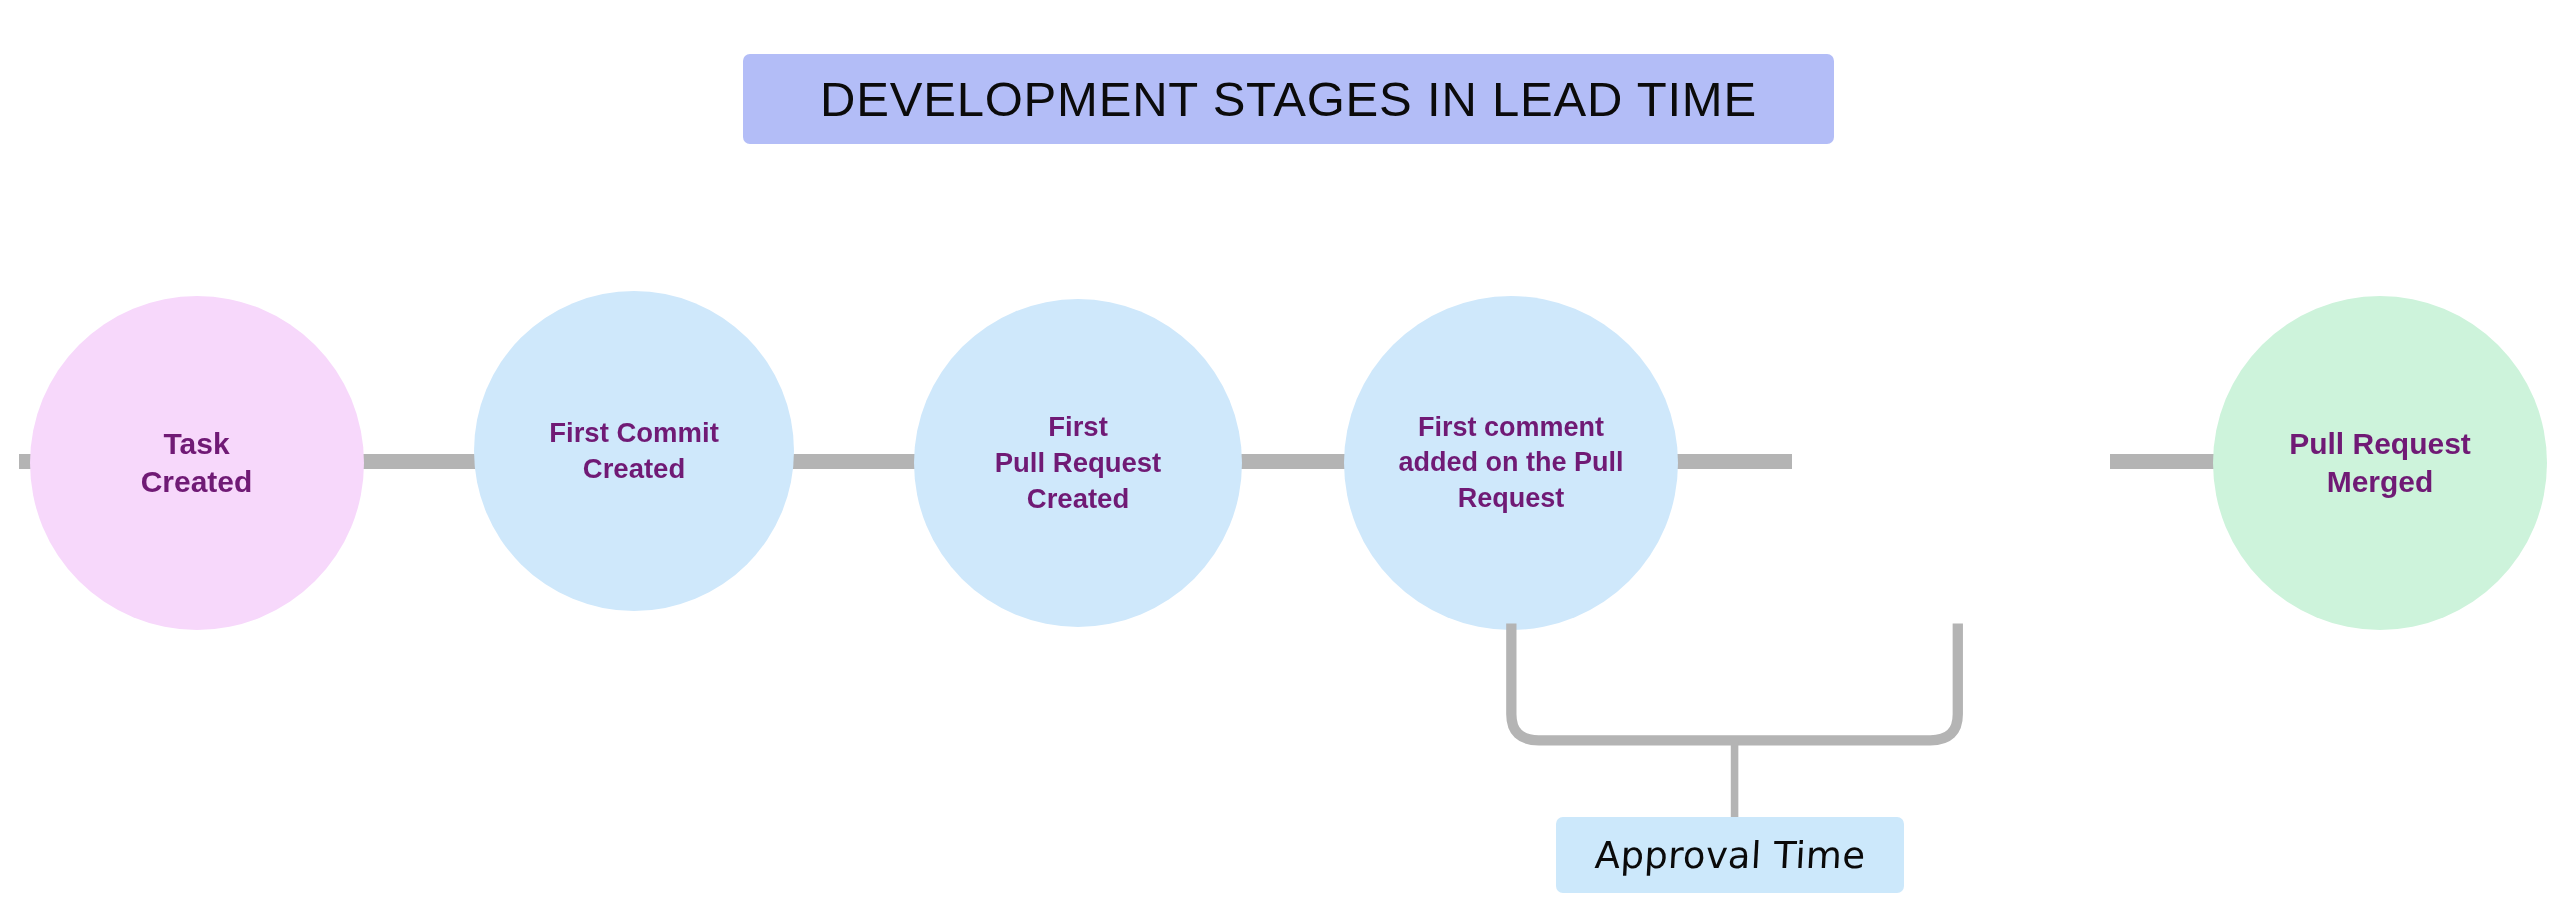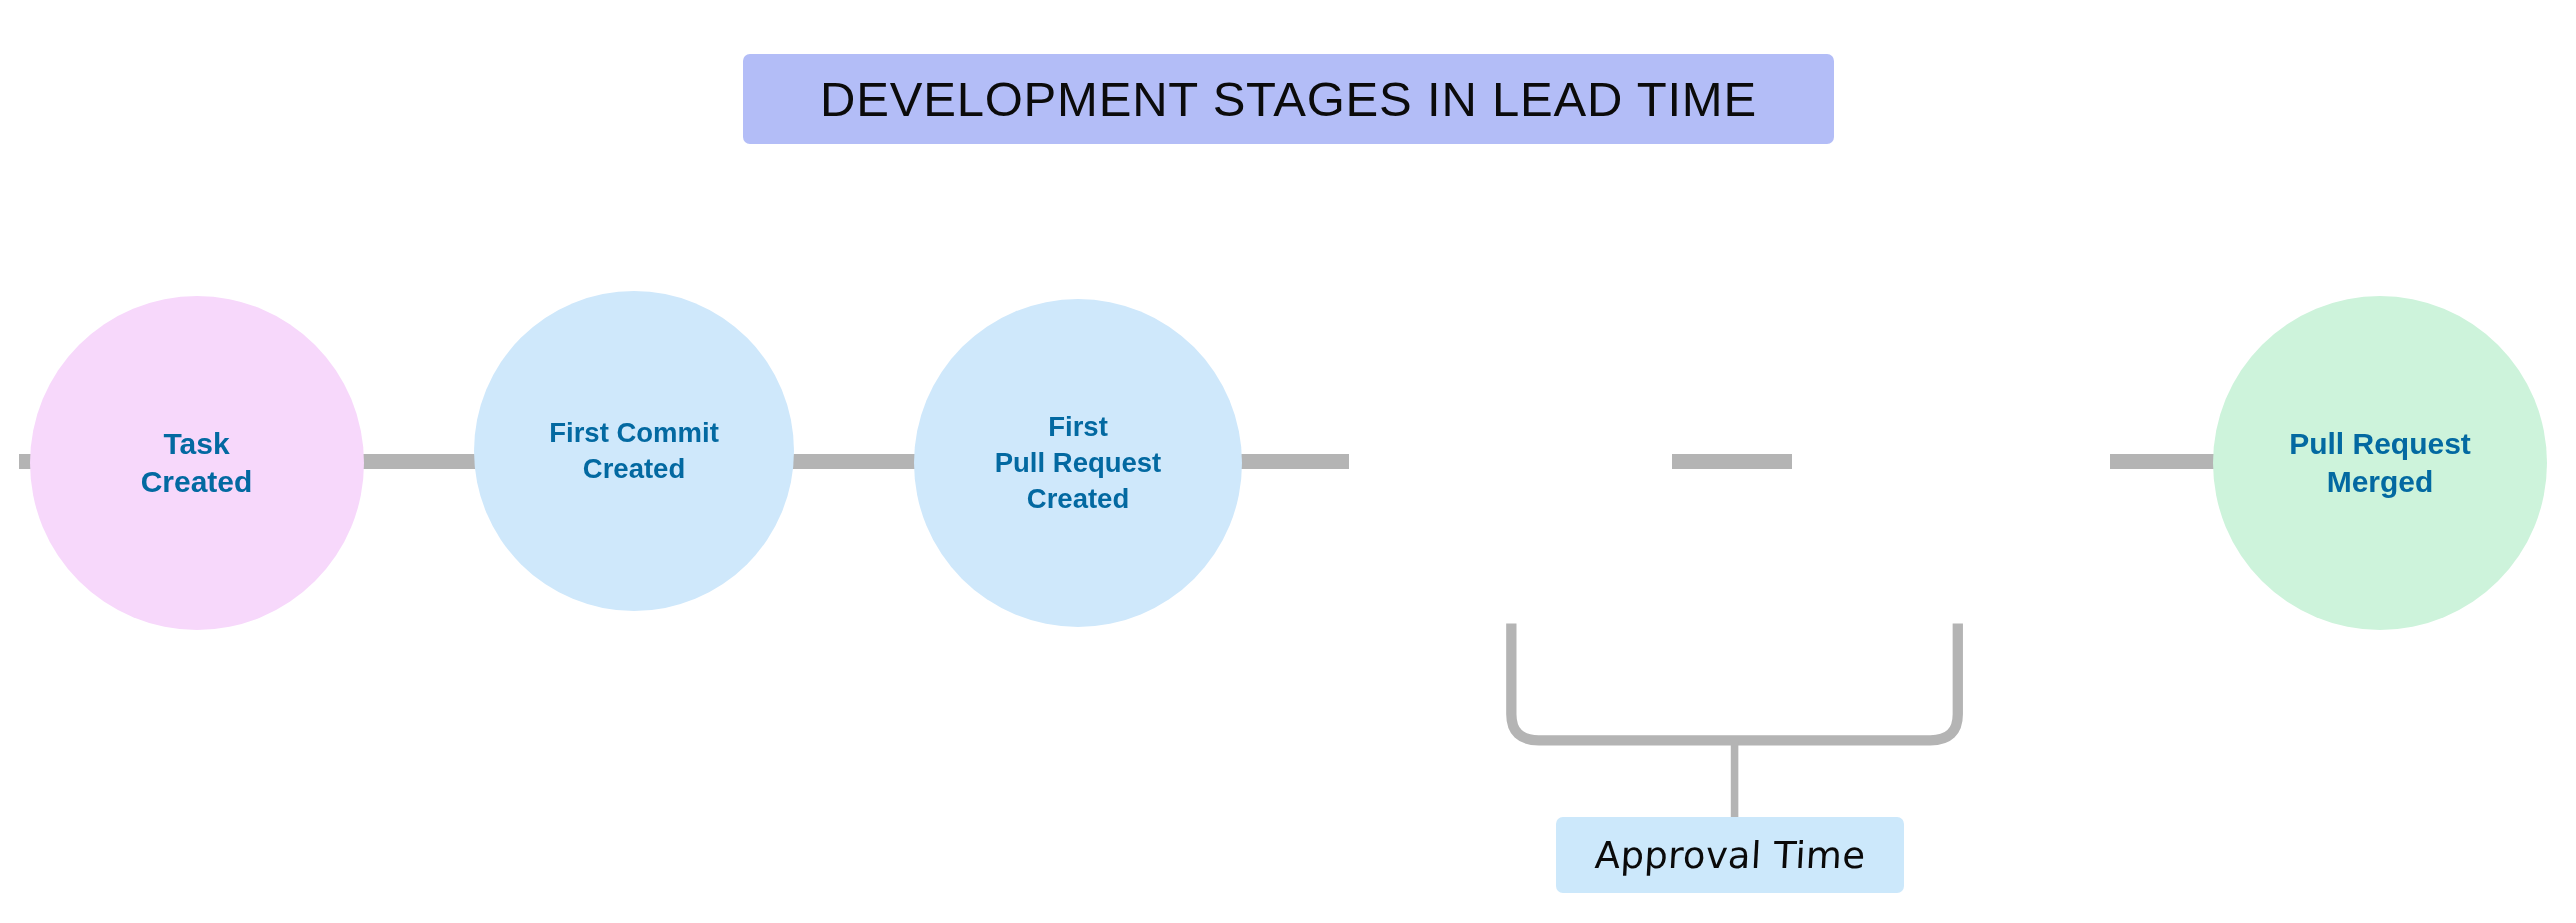--- a/index.html
+++ b/index.html
@@ -61,21 +61,21 @@
     border-radius: 50%;
     display: flex;
     align-items: center;
     justify-content: center;
     text-align: center;
     box-sizing: border-box;
   }
   .node-label {
     font-family: "Liberation Sans", sans-serif;
     font-weight: 700;
-    color: #0369a1;
+    color: #701a75;
     white-space: pre-line;
   }
   .node.size-lg .node-label { font-size: 30px; line-height: 1.28; }
   .node.size-md .node-label { font-size: 27.5px; line-height: 1.30; }
   .node.size-sm .node-label { font-size: 27px; line-height: 1.32; }
 
   
   .bracket-svg {
     position: absolute;
     left: 1477px;
@@ -132,20 +132,25 @@
     <span class="node-label">First Commit
 Created</span>
   </div>
 
   <div class="node size-md" style="left:914px; top:299px; width:328px; height:328px; background:#cfe8fb;justify-content:center;">
     <span class="node-label">First
 Pull Request
 Created</span>
   </div>
 
+  <div class="node size-sm" style="left:1344px; top:296px; width:334px; height:334px; background:#cfe8fb;">
+    <span class="node-label">First comment
+added on the Pull
+Request</span>
+  </div>
 
 
   <div class="node size-lg" style="left:2213px; top:296px; width:334px; height:334px; background:#cdf3db;">
     <span class="node-label">Pull Request
 Merged</span>
   </div>
 
   <svg class="bracket-svg" viewBox="0 0 760 330" aria-hidden="true">
     <path d="M 50 18 L 50 150 Q 50 188 90 188 L 660 188 Q 700 188 700 150 L 700 18" fill="none" stroke="#b4b4b4" stroke-width="15" stroke-linecap="butt"></path>
     <path d="M 375 188 L 375 305" fill="none" stroke="#b4b4b4" stroke-width="11" stroke-linecap="butt"></path>

